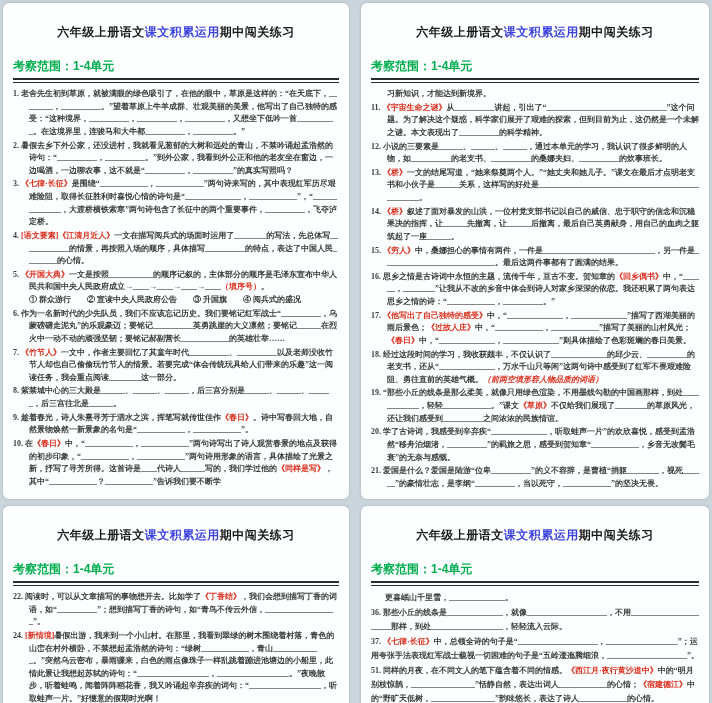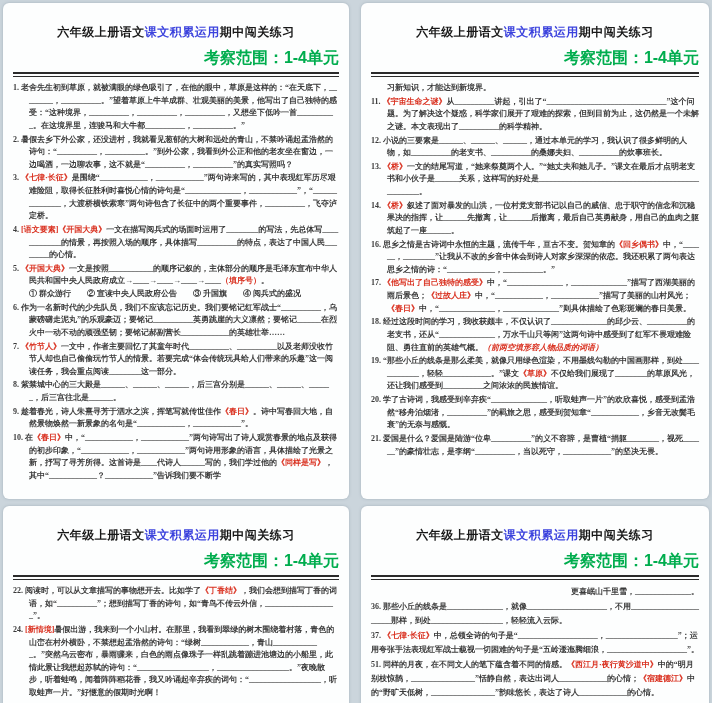--- a/index.html
+++ b/index.html
@@ -17,78 +17,79 @@
   #pg1{left:3px;top:3px;}
   #pg2{left:361px;top:3px;width:348px;}
   #pg3{left:3px;top:506px;}
   #pg4{left:361px;top:506px;width:348px;}
   .p-header{
     text-align:center;font-size:12px;font-weight:bold;color:#181818;
     letter-spacing:.5px;line-height:1.25;margin-top:16px;white-space:nowrap;
   }
   .p-header .hl{color:#3c43dd;}
   .p-sub{
-    text-align:right;font-weight:bold;font-size:16px;color:#00ad4e;
-    margin-top:8px;
+    text-align:left;font-weight:bold;font-size:12px;color:#00ad4e;
+    margin-top:18px;
   }
   .rule{
     margin-top:3px;height:2px;
     border-top:2.5px solid #2b2b2b;border-bottom:1.5px solid #2b2b2b;
   }
   .content{
     margin-top:5px;
     font-family:"Liberation Serif",serif;
     font-size:8px;font-weight:600;color:#3a3a3a;
     line-height:1.58;
   }
   .q{
     padding-left:16px;text-indent:-16px;
     white-space:pre-wrap;
     margin-bottom:1px;
     word-break:break-all;
   }
   .q .num{display:inline;}
   .content.flat .q{padding-left:0;text-indent:0;line-height:1.75;}
   .q.lead{text-indent:0;}
-  .content.flat .q.lead{padding-left:14px;text-align:right;}
+  .content.flat .q.lead{padding-left:14px;}
   .r{color:#d92f1e;}
   .ri{font-style:italic;}
 </style>
 </head>
 <body>
 
 <div class="page" id="pg1">
   <div class="p-header"><span>六年级上册语文</span><span class="hl">课文积累运用</span><span>期中闯关练习</span></div>
   <div class="p-sub">考察范围：1-4单元</div>
   <div class="rule"></div>
   <div class="content">
       <div class="q"><span class="num">1. </span>老舍先生初到草原，就被满眼的绿色吸引了，在他的眼中，草原是这样的：“在天底下，________，__________。”望着草原上牛羊成群、壮观美丽的美景，他写出了自己独特的感受：“这种境界，__________，__________，__________，又想坐下低吟一首__________。在这境界里，连骏马和大牛都__________，__________。”</div>
       <div class="q"><span class="num">2. </span>暑假去乡下外公家，还没进村，我就看见葱郁的大树和远处的青山，不禁吟诵起孟浩然的诗句：“__________，__________。”到外公家，我看到外公正和他的老友坐在窗边，一边喝酒，一边聊农事，这不就是“__________，__________”的真实写照吗？</div>
       <div class="q"><span class="num">3. </span><span class="r">《七律·长征》</span>是围绕“____________，____________”两句诗来写的，其中表现红军历尽艰难险阻，取得长征胜利时喜悦心情的诗句是“______________，____________”，“______________，大渡桥横铁索寒”两句诗包含了长征中的两个重要事件，__________，飞夺泸定桥。</div>
-      <div class="q"><span class="num">4. </span><span class="r">[语文要素]《开国大典》</span>一文在描写阅兵式的场面时运用了________的写法，先总体写____________的情景，再按照入场的顺序，具体描写__________的特点，表达了中国人民________的心情。</div>
+      <div class="q"><span class="num">4. </span><span class="r">[语文要素]《江清月近人》</span>一文在描写阅兵式的场面时运用了________的写法，先总体写____________的情景，再按照入场的顺序，具体描写__________的特点，表达了中国人民________的心情。</div>
       <div class="q"><span class="num">5. </span><span class="r">《开国大典》</span>一文是按照___________的顺序记叙的，主体部分的顺序是毛泽东宣布中华人民共和国中央人民政府成立→____→____→____→____<span class="r">（填序号）</span>。
 ① 群众游行　　② 宣读中央人民政府公告　　③ 升国旗　　④ 阅兵式的盛况</div>
       <div class="q"><span class="num">6. </span>作为一名新时代的少先队员，我们不应该忘记历史。我们要铭记红军战士“__________，乌蒙磅礴走泥丸”的乐观豪迈；要铭记__________英勇跳崖的大义凛然；要铭记______在烈火中一动不动的顽强坚韧；要铭记郝副营长____________的英雄壮举……</div>
       <div class="q"><span class="num">7. </span><span class="r">《竹节人》</span>一文中，作者主要回忆了其童年时代__________、__________以及老师没收竹节人却也自己偷偷玩竹节人的情景。若要完成“体会传统玩具给人们带来的乐趣”这一阅读任务，我会重点阅读________这一部分。</div>
       <div class="q"><span class="num">8. </span>紫禁城中心的三大殿是______、______、______，后三宫分别是______、______、______，后三宫往北是______。</div>
       <div class="q"><span class="num">9. </span>趁着春光，诗人朱熹寻芳于泗水之滨，挥笔写就传世佳作<span class="r">《春日》</span>。诗中写春回大地，自然景物焕然一新景象的名句是“____________，____________”。</div>
       <div class="q"><span class="num">10. </span>在<span class="r">《春日》</span>中，“____________，____________”两句诗写出了诗人观赏春景的地点及获得的初步印象，“____________，____________”两句诗用形象的语言，具体描绘了光景之新，抒写了寻芳所得。这首诗是____代诗人______写的，我们学过他的<span class="r">《同样是写》</span>，其中“____________？____________”告诉我们要不断学</div>
     </div>
 </div>
 
 <div class="page" id="pg2">
   <div class="p-header"><span>六年级上册语文</span><span class="hl">课文积累运用</span><span>期中闯关练习</span></div>
   <div class="p-sub">考察范围：1-4单元</div>
   <div class="rule"></div>
   <div class="content">
       <div class="q lead">习新知识，才能达到新境界。</div>
       <div class="q"><span class="num">11. </span><span class="r">《宇宙生命之谜》</span>从__________讲起，引出了“______________________________”这个问题。为了解决这个疑惑，科学家们展开了艰难的探索，但到目前为止，这仍然是一个未解之谜。本文表现出了__________的科学精神。</div>
       <div class="q"><span class="num">12. </span>小说的三要素是______、______、______，通过本单元的学习，我认识了很多鲜明的人物，如__________的老支书、__________的桑娜夫妇、__________的炊事班长。</div>
       <div class="q"><span class="num">13. </span><span class="r">《桥》</span>一文的结尾写道，“她来祭奠两个人。”“她丈夫和她儿子。”课文在最后才点明老支书和小伙子是______关系，这样写的好处是________________________________________________。</div>
       <div class="q"><span class="num">14. </span><span class="r">《桥》</span>叙述了面对暴发的山洪，一位村党支部书记以自己的威信、忠于职守的信念和沉稳果决的指挥，让______先撤离，让______后撤离，最后自己英勇献身，用自己的血肉之躯筑起了一座______。</div>
+      <div class="q"><span class="num">15. </span><span class="r">《穷人》</span>中，桑娜担心的事情有两件，一件是____________________________，另一件是____________________________。最后这两件事都有了圆满的结果。</div>
       <div class="q"><span class="num">16. </span>思乡之情是古诗词中永恒的主题，流传千年，亘古不变。贺知章的<span class="r">《回乡偶书》</span>中，“______，________”让我从不改的乡音中体会到诗人对家乡深深的依恋。我还积累了两句表达思乡之情的诗：“____________，__________。”</div>
       <div class="q"><span class="num">17. </span><span class="r">《他写出了自己独特的感受》</span>中，“______________，______________”描写了西湖美丽的雨后景色；<span class="r">《过故人庄》</span>中，“____________，____________”描写了美丽的山村风光；<span class="r">《春日》</span>中，“______________，______________”则具体描绘了色彩斑斓的春日美景。</div>
       <div class="q"><span class="num">18. </span>经过这段时间的学习，我收获颇丰，不仅认识了______________的邱少云、__________的老支书，还从“______________，万水千山只等闲”这两句诗中感受到了红军不畏艰难险阻、勇往直前的英雄气概。<span class="r ri">（前两空填形容人物品质的词语）</span></div>
       <div class="q"><span class="num">19. </span>“那些小丘的线条是那么柔美，就像只用绿色渲染，不用墨线勾勒的中国画那样，到处____________，轻轻____________。”课文<span class="r">《草原》</span>不仅给我们展现了________的草原风光，还让我们感受到__________之间浓浓的民族情谊。</div>
       <div class="q"><span class="num">20. </span>学了古诗词，我感受到辛弃疾“______________，听取蛙声一片”的欢欣喜悦，感受到孟浩然“移舟泊烟渚，__________”的羁旅之思，感受到贺知章“____________，乡音无改鬓毛衰”的无奈与感慨。</div>
       <div class="q"><span class="num">21. </span>爱国是什么？爱国是陆游“位卑__________”的义不容辞，是曹植“捐躯________，视死______”的豪情壮志，是李纲“__________，当以死守，____________”的坚决无畏。</div>
     </div>
 </div>
 
 <div class="page" id="pg3">

